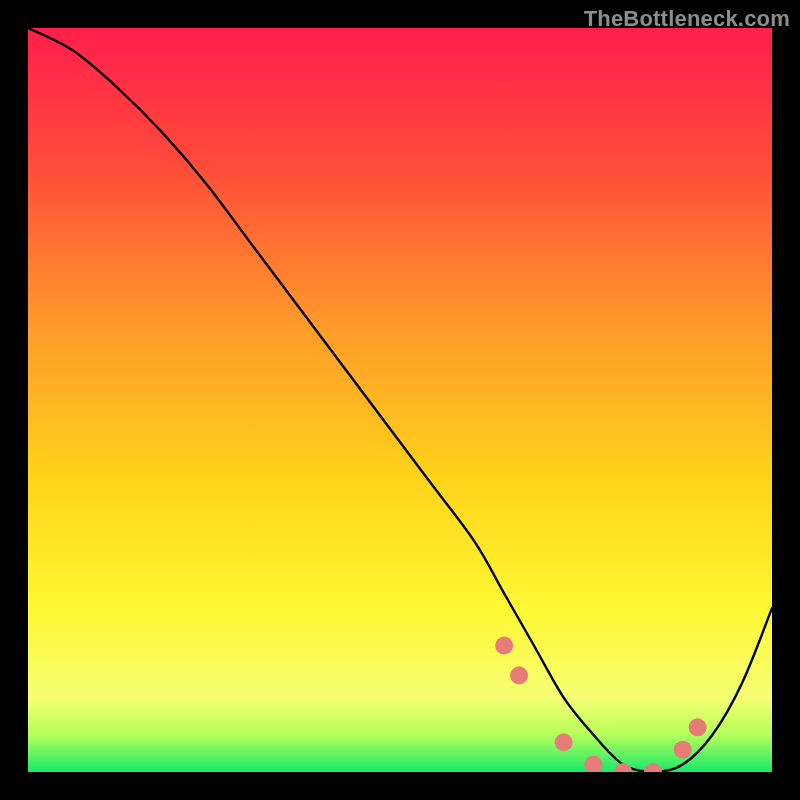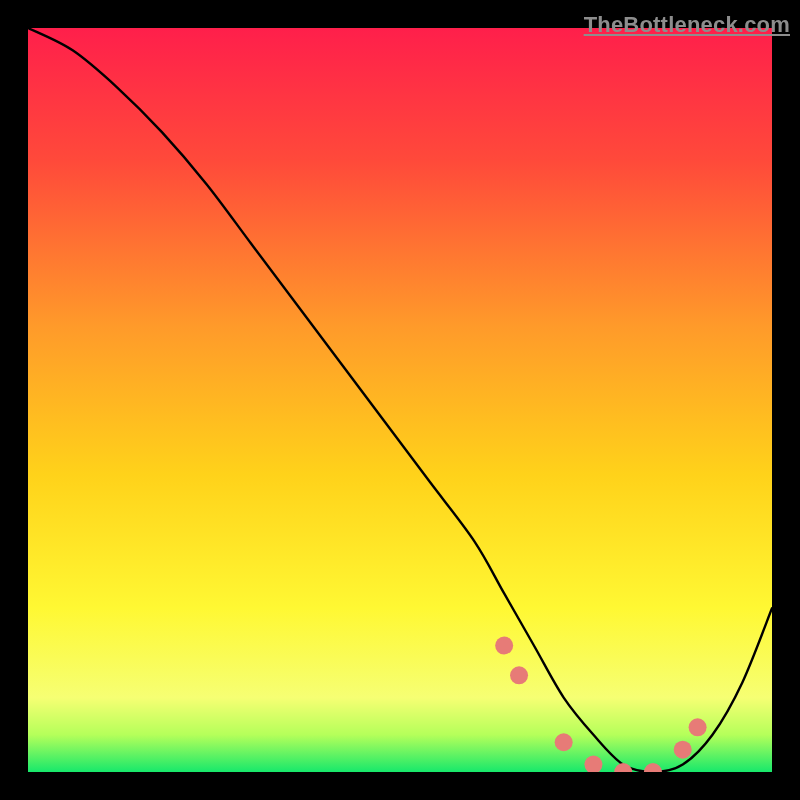--- a/index.html
+++ b/index.html
@@ -21,29 +21,28 @@
   .plot {
     position: absolute;
     left: 28px;
     top: 28px;
     width: 744px;
     height: 744px;
     overflow: hidden;
   }
   .watermark {
     position: absolute;
-    top: 12px;
+    top: 6px;
     right: 10px;
     font-family: Arial, Helvetica, sans-serif;
     font-weight: 700;
     font-size: 22px;
     color: #8d8d8d;
     letter-spacing: 0.2px;
     user-select: none;
-    text-decoration: underline;
   }
 </style>
 </head>
 <body>
 
 <div class="frame">
   <div class="plot">
     <svg id="chart-svg" width="744" height="744" viewBox="0 0 744 744">
         <defs>
           <linearGradient id="bg-grad" x1="0" y1="0" x2="0" y2="1">

